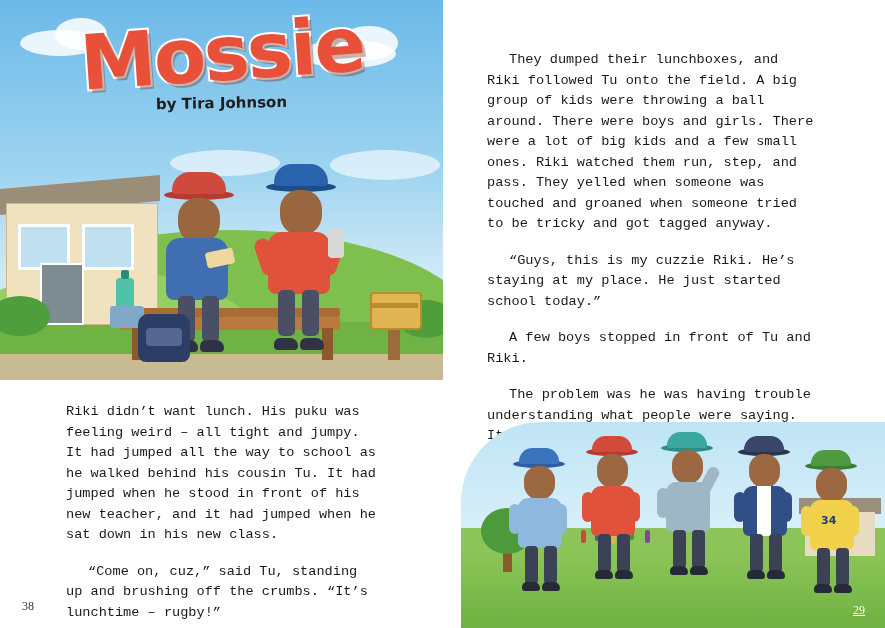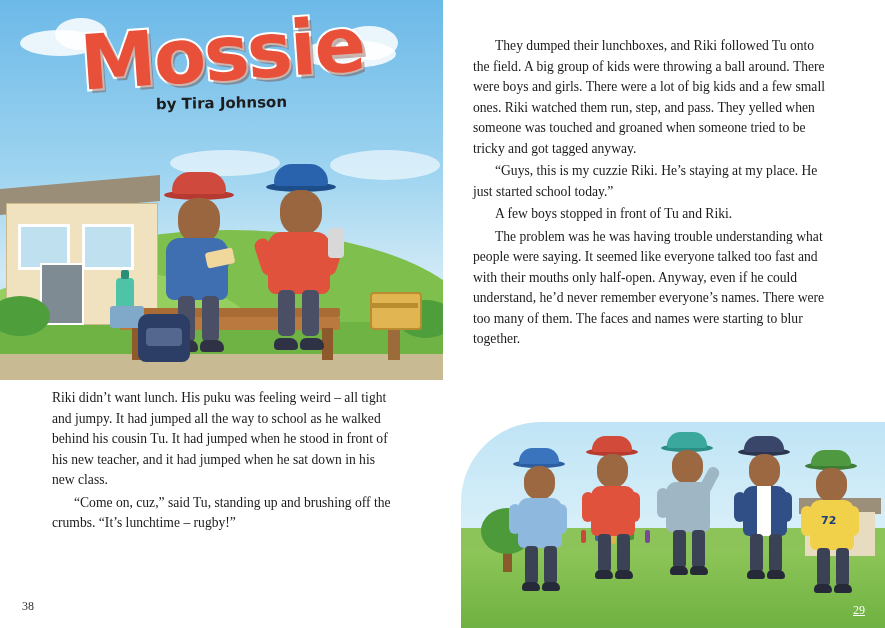--- a/index.html
+++ b/index.html
@@ -277,21 +277,22 @@
     left: 50px;
     top: 386px;
     width: 345px;
   }
   .text-right {
     left: 28px;
     top: 34px;
     width: 360px;
   }
   .text-col p {
-    margin: 2px;
+    margin: 16px;
+    font-family: Liberation Mono, monospace;
   }
   .text-col p.indent {
     text-indent: 22px;
   }
 
   .folio {
     position: absolute;
     font-family: "Liberation Serif", serif;
     font-size: 12px;
     color: #333333;
@@ -562,21 +563,21 @@
         <div class="rleg" style="left:308px; top:112px;"></div>
         <div class="rshoe" style="left:286px; top:148px;"></div>
         <div class="rshoe" style="left:306px; top:148px;"></div>
       </div>
 
       <div class="rkid">
         <div class="rbrim" style="left:344px; top:40px; background:#3e7d35;"></div>
         <div class="rhat" style="left:350px; top:28px; background:#4f9a41;"></div>
         <div class="rface" style="left:355px; top:46px;"></div>
         <div class="rtorso" style="left:349px; top:78px; background:#f1d04a;"></div>
-        <div class="jersey-num" style="left:360px; top:92px;">72</div>
+        <div class="jersey-num" style="left:360px; top:92px;">34</div>
         <div class="rarm" style="left:340px; top:84px; background:#f1d04a;"></div>
         <div class="rarm" style="left:386px; top:84px; background:#f1d04a;"></div>
         <div class="rleg" style="left:356px; top:126px;"></div>
         <div class="rleg" style="left:375px; top:126px;"></div>
         <div class="rshoe" style="left:353px; top:162px;"></div>
         <div class="rshoe" style="left:373px; top:162px;"></div>
       </div>
 
       <div class="folio folio-right">29</div>
     </div>

